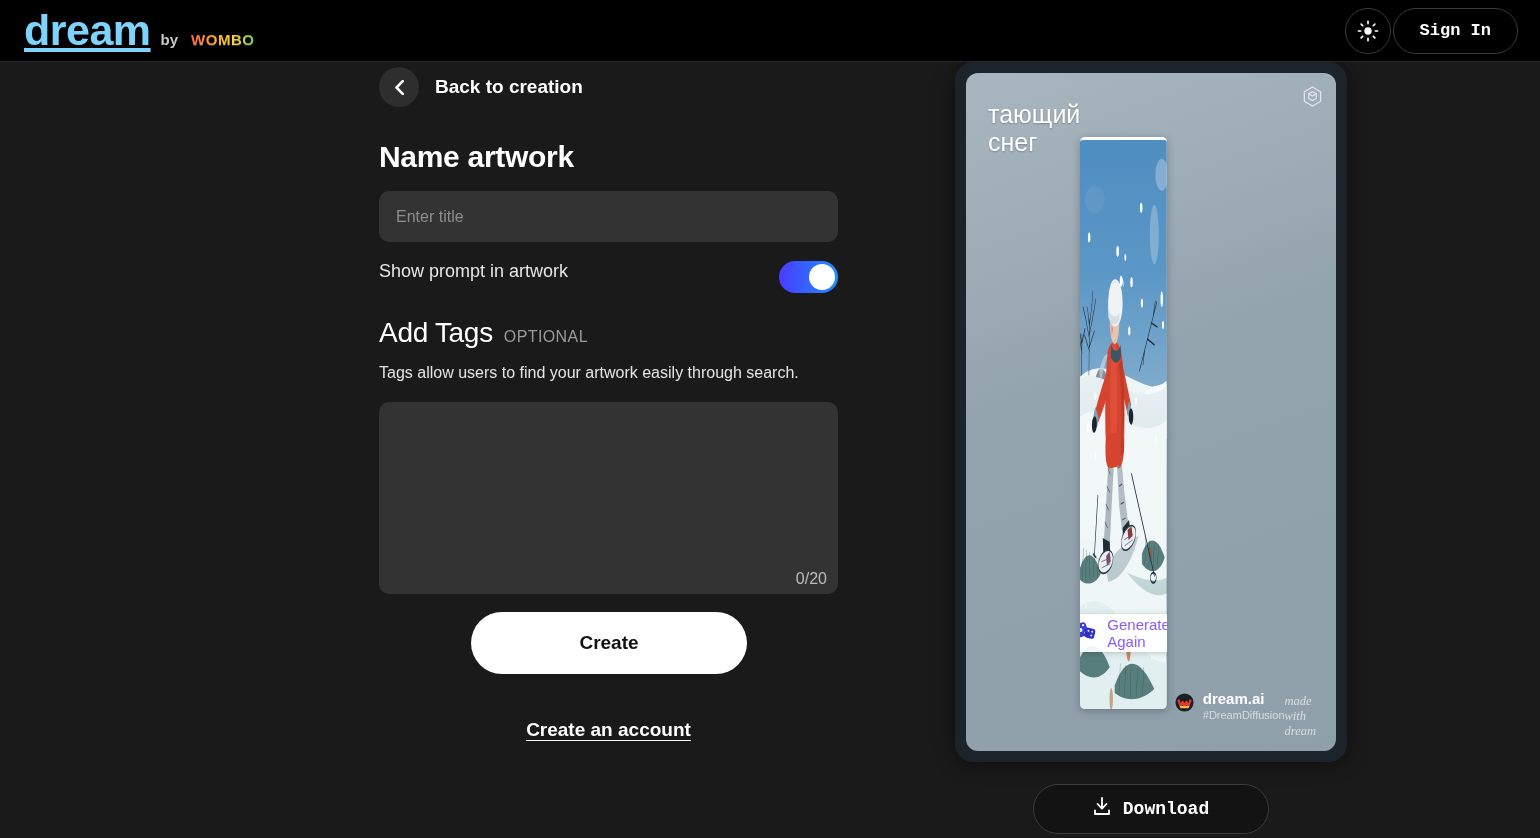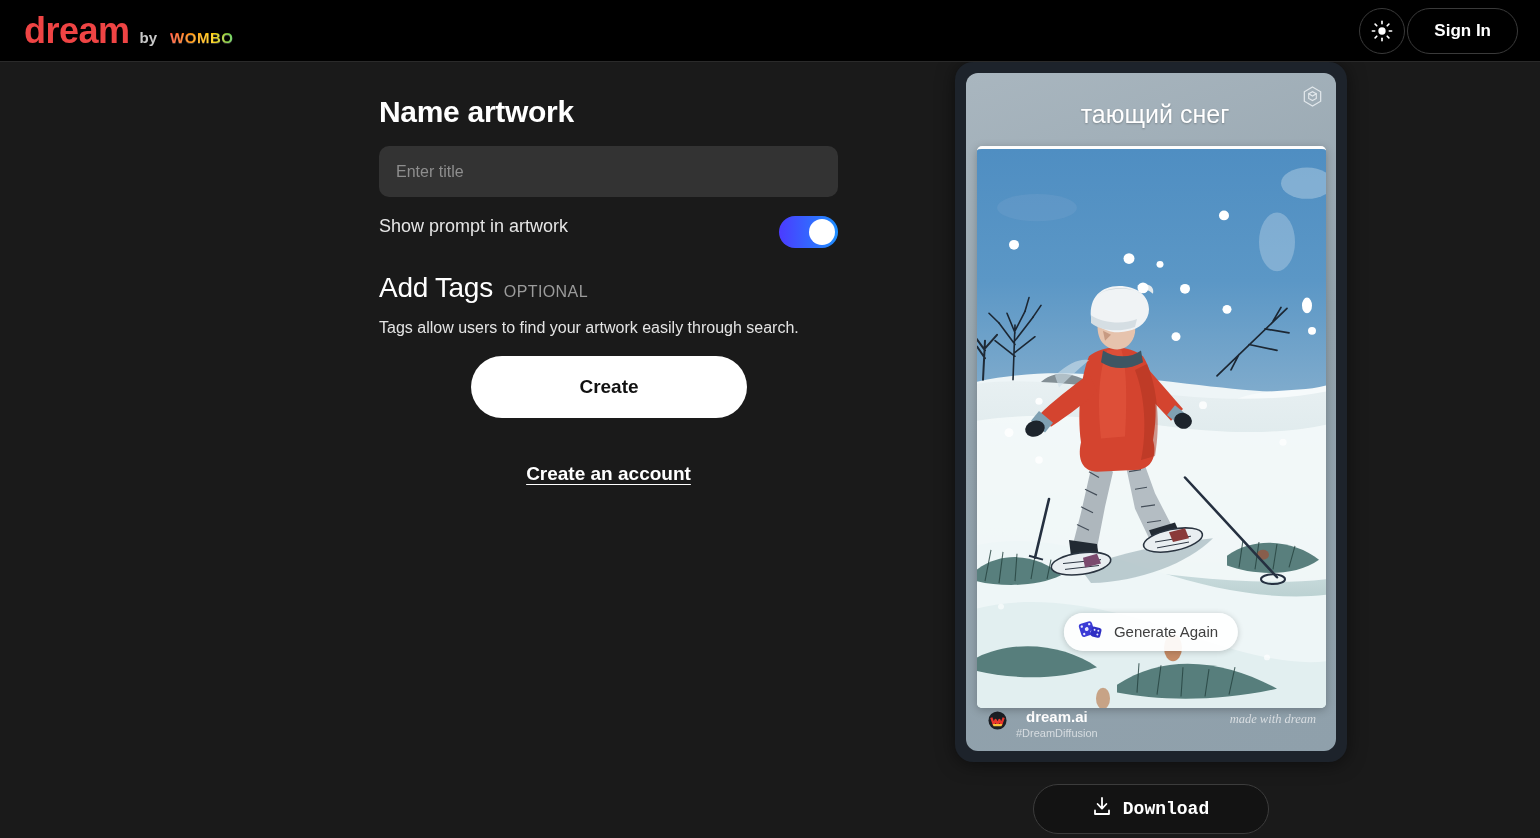--- a/index.html
+++ b/index.html
@@ -14,34 +14,34 @@
   .header {
     height: 62px; width: 100%;
     background: #000;
     display: flex; align-items: center;
     padding: 0 22px 0 24px;
     border-bottom: 1px solid #2a2a2a;
     position: relative; z-index: 5;
   }
   .brand { display: flex; align-items: baseline; gap: 10px; }
   .brand-dream {
-    color: #ef4444; font-size: 36px; font-weight: 700;
-    letter-spacing: -0.5px; line-height: 1;
+    color: #7dd3fc; font-size: 43px; font-weight: 700;
+    letter-spacing: -0.5px; line-height: 1; text-decoration: underline;
   }
   .brand-by { color: #c9c9c9; font-size: 15px; font-weight: 700; }
   .brand-wombo {
     font-size: 15px; font-weight: 800; letter-spacing: 0.5px;
     color: #ff2d55; line-height: 1;
     padding: 1px 3px; border-radius: 3px;
     background: linear-gradient(90deg,#ff3b30 0%,#ff9500 38%,#ffcc00 66%,#34c759 100%);
     -webkit-background-clip: text; background-clip: text;
     -webkit-text-fill-color: transparent;
     text-shadow: 0 1px 0 rgba(255,255,255,.2);
   }
-  .header-right { margin-left: auto; display: flex; align-items: center; gap: 2px; }
+  .header-right { margin-left: auto; display: flex; align-items: center; gap: 2px; font-family: Liberation Mono, monospace; }
   .theme-btn {
     width: 46px; height: 46px; border-radius: 50%;
     border: 1px solid #3a3a3a; background: #000;
     display: flex; align-items: center; justify-content: center;
     cursor: pointer;
   }
   .signin-btn {
     height: 46px; min-width: 110px; padding: 0 26px;
     border-radius: 23px; border: 1px solid #3a3a3a; background: #000;
     color: #fff; font-size: 17px; font-weight: 700;
@@ -130,21 +130,21 @@
   .art-col { position: absolute; left: 955px; top: 0; width: 392px; }
   .card-frame {
     width: 392px; height: 700px;
     background: #1d232b; border-radius: 18px;
     padding: 11px; box-shadow: 0 2px 18px rgba(0,0,0,.5);
   }
   .card {
     width: 100%; height: 100%; border-radius: 12px;
     background: linear-gradient(160deg,#a9b6bf 0%,#93a3ad 45%,#8fa0ab 100%);
     position: relative; padding: 16px 14px 12px 14px;
-    display: flex; flex-direction: column; text-align: center;
+    display: flex; flex-direction: row;
   }
   .card-title {
     color: #ffffff; font-size: 25px; font-weight: 500;
     text-shadow: 0 1px 2px rgba(0,0,0,.25); line-height: 1.1;
     margin: 12px 0 0 8px;
   }
   .cube-icon { position: absolute; top: 13px; right: 14px; opacity: .85; }
 
   .art-wrap {
     margin-top: 17px; width: 349px; height: 572px;
@@ -153,21 +153,21 @@
     box-shadow: 0 2px 8px rgba(0,0,0,.25);
     border-top: 3px solid #fdfdfd;
   }
   .art-svg { display: block; width: 100%; height: 100%; }
 
   .gen-again {
     position: absolute; left: 50%; bottom: 57px; transform: translateX(-50%);
     height: 38px; padding: 0 20px 0 14px; border-radius: 19px;
     background: rgba(255,255,255,.93);
     display: flex; align-items: center; gap: 10px;
-    color: #404040; font-size: 15px; cursor: pointer;
+    color: #8b5cf6; font-size: 15px; cursor: pointer;
     box-shadow: 0 1px 6px rgba(0,0,0,.2);
   }
 
   .card-footer {
     margin-top: auto; display: flex; align-items: flex-start;
     padding: 0 6px 0 8px;
   }
   .wombo-mark {
     width: 19px; height: 19px; margin-top: 3px; margin-right: 9px; flex: 0 0 auto;
   }
@@ -214,39 +214,50 @@
       </svg>
     </div>
     <div class="signin-btn">Sign In</div>
   </div>
 </div>
 
 <div class="main">
 
   <div class="form-col">
 
+    <div class="back-row">
+      <span class="back-circle">
+        <svg width="13" height="15" viewBox="0 0 12 14">
+          <path d="M9 1 L3.2 7 L9 13" fill="none" stroke="#fff" stroke-width="2.4" stroke-linecap="round" stroke-linejoin="round"></path>
+        </svg>
+      </span>
+      <span class="back-label">Back to creation</span>
+    </div>
 
     <div class="section-title">Name artwork</div>
 
     <input class="title-input" type="text" placeholder="Enter title" style="">
 
     <div class="toggle-row">
       <span class="toggle-label">Show prompt in artwork</span>
       <span class="toggle">
         <span class="toggle-knob"></span>
       </span>
     </div>
 
     <div class="tags-head">
       <span class="tags-title">Add Tags</span>
       <span class="tags-optional">OPTIONAL</span>
     </div>
 
     <div class="tags-desc">Tags allow users to find your artwork easily through search.</div>
 
+    <div class="tags-box">
+      <span class="tags-count">0/20</span>
+    </div>
 
     <button class="publish-btn">Create</button>
 
     <span class="create-link">Create an account</span>
   </div>
 
   <div class="art-col">
     <div class="card-frame">
       <div class="card">
 

